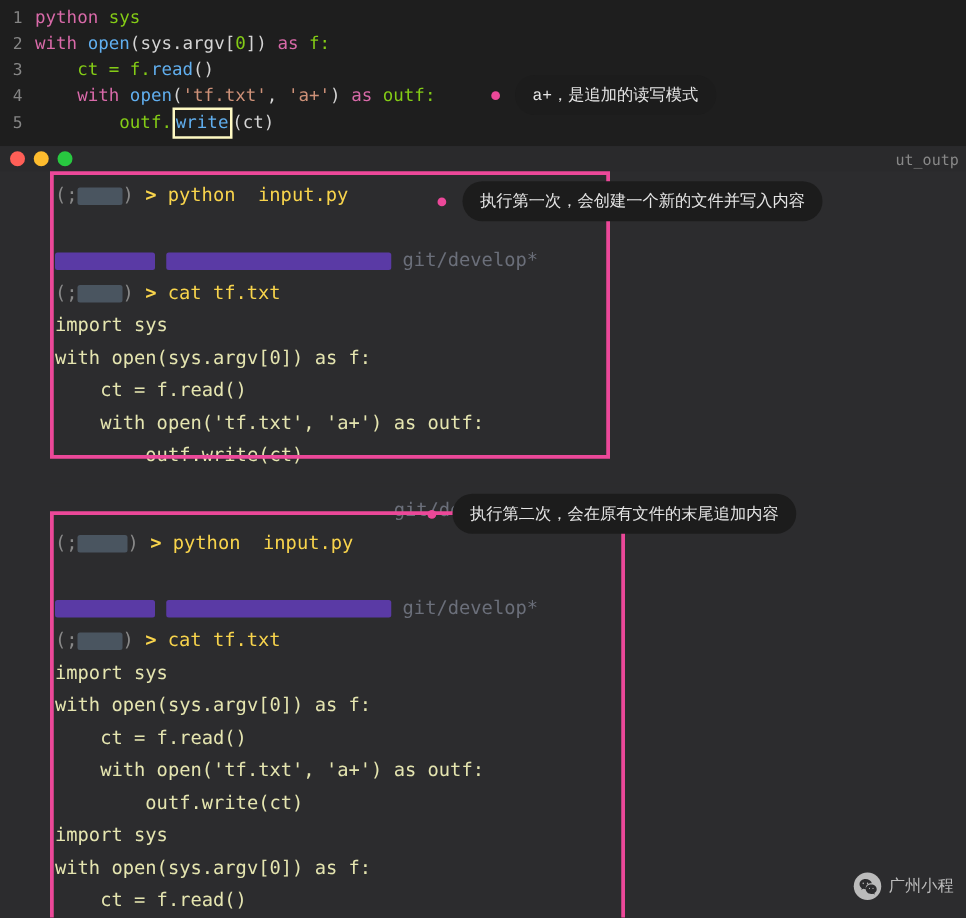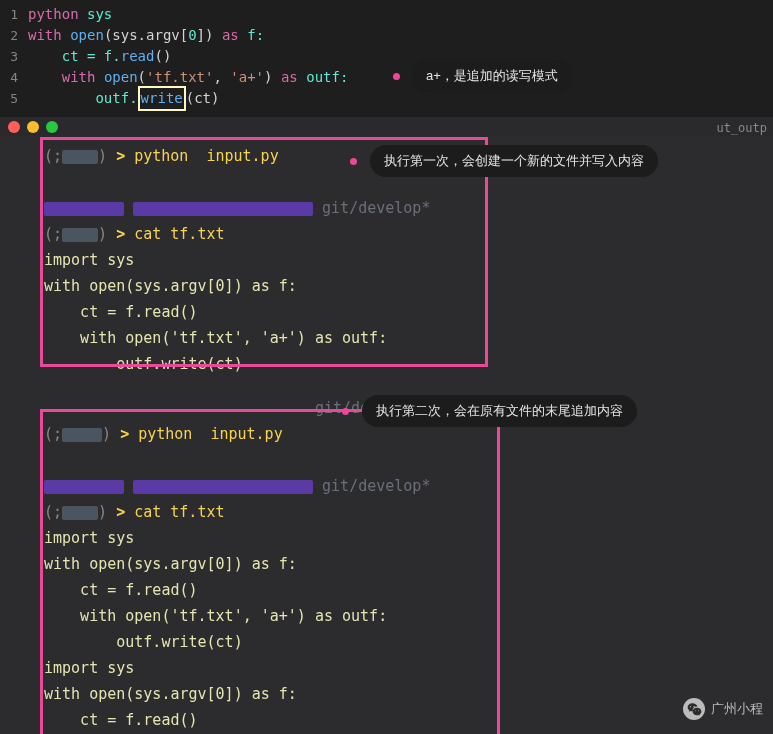--- a/index.html
+++ b/index.html
@@ -31,21 +31,21 @@
     margin-right: 10px;
     font-size: 13px;
     flex-shrink: 0;
   }
   .code {
     white-space: pre;
   }
   .kw { color: #d96aa9; }
   .str { color: #ce9178; }
   .fn { color: #61afef; text-align: right; }
-  .var { color: #5eead4; }
+  .var { color: #84cc16; }
   .op { color: #d4d4d4; }
   .highlight-box {
     border: 2px solid #fef9c3;
     display: inline-block;
     padding: 0 1px;
     margin: -2px 0;
   }
 
   
   .titlebar {
@@ -162,21 +162,21 @@
       <span class="line-number">4</span>
       <span class="code"><span>    </span><span class="kw">with </span><span class="fn">open</span><span class="op">(</span><span class="str">'tf.txt'</span><span class="op">, </span><span class="str">'a+'</span><span class="op">) </span><span class="kw">as </span><span class="var">outf:</span></span>
     </div>
     <div class="code-line">
       <span class="line-number">5</span>
       <span class="code"><span>        </span><span class="var">outf.</span><span class="highlight-box"><span class="fn">write</span></span><span class="op">(ct)</span></span>
     </div>
   </div>
 
 <span class="bullet" style="left:393px; top:73px;"></span>
-<div class="annotation" style="left:412px; top:60px;">a+，是追加的读写模式</div>
+<div class="annotation" style="left:412px; top:60px;font-family:Liberation Mono, monospace;">a+，是追加的读写模式</div>
 
 <div class="titlebar">
   <span class="tl tl-red"></span>
   <span class="tl tl-yellow"></span>
   <span class="tl tl-green"></span>
   <span class="title-right">ut_outp</span>
 </div>
 
 <div class="terminal" style="position:relative;">
   <div style="position:absolute; left:0; top:0; width:448px; height:230px; border:3px solid #ec4899; pointer-events:none; z-index:5;"></div>

